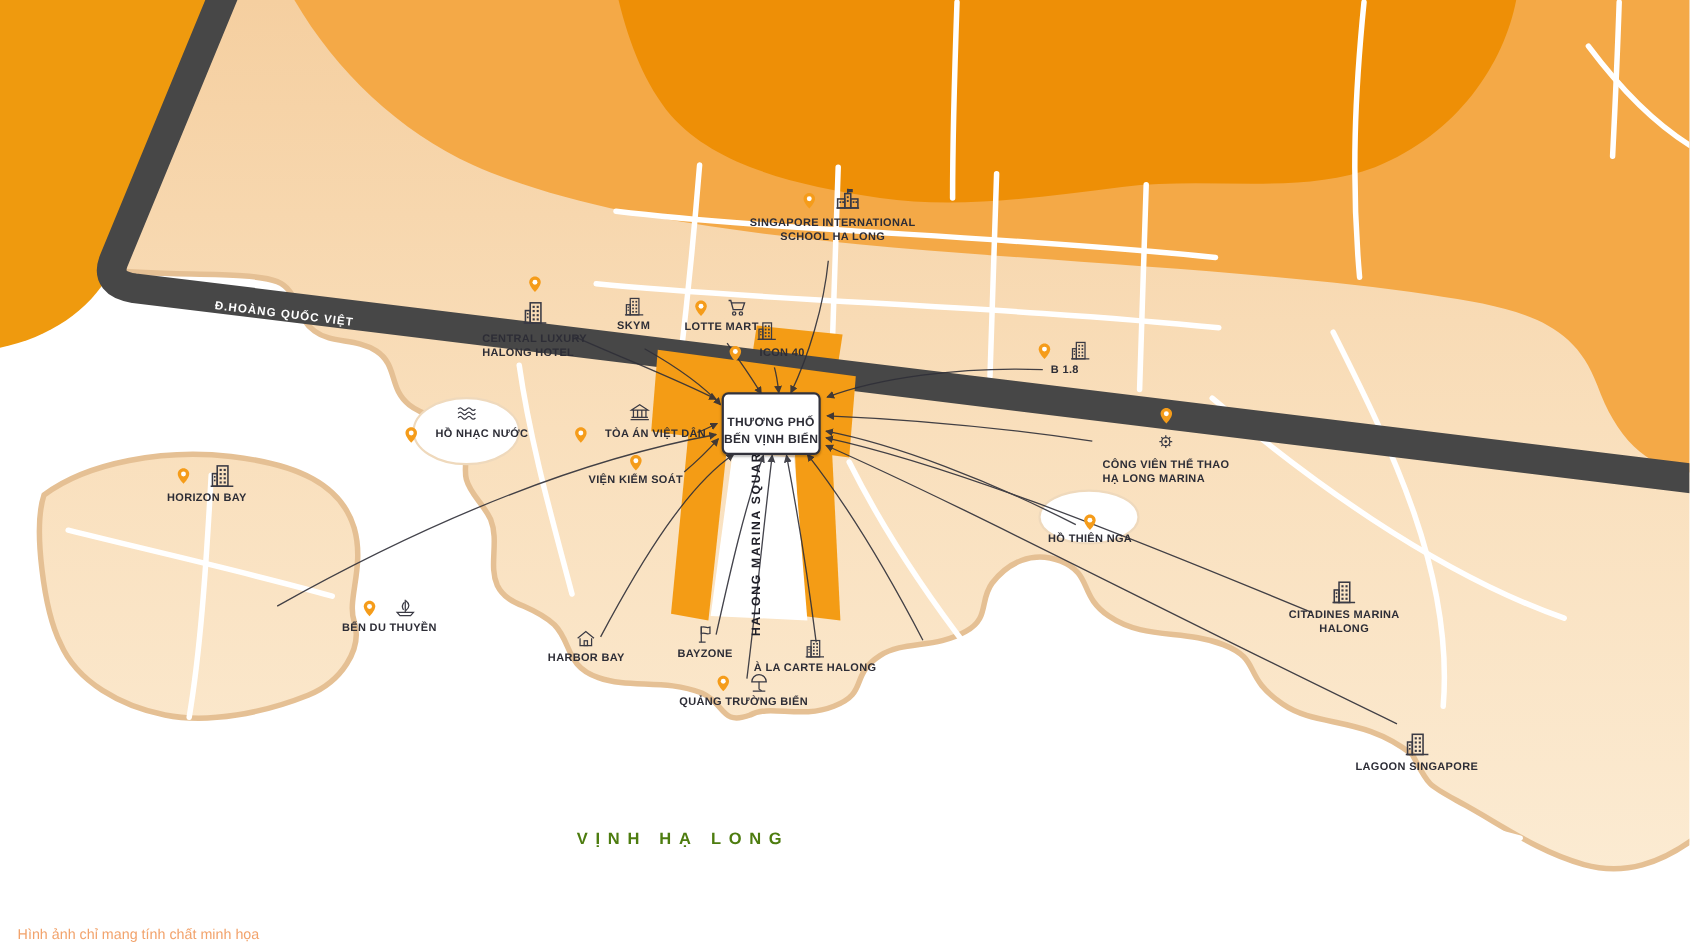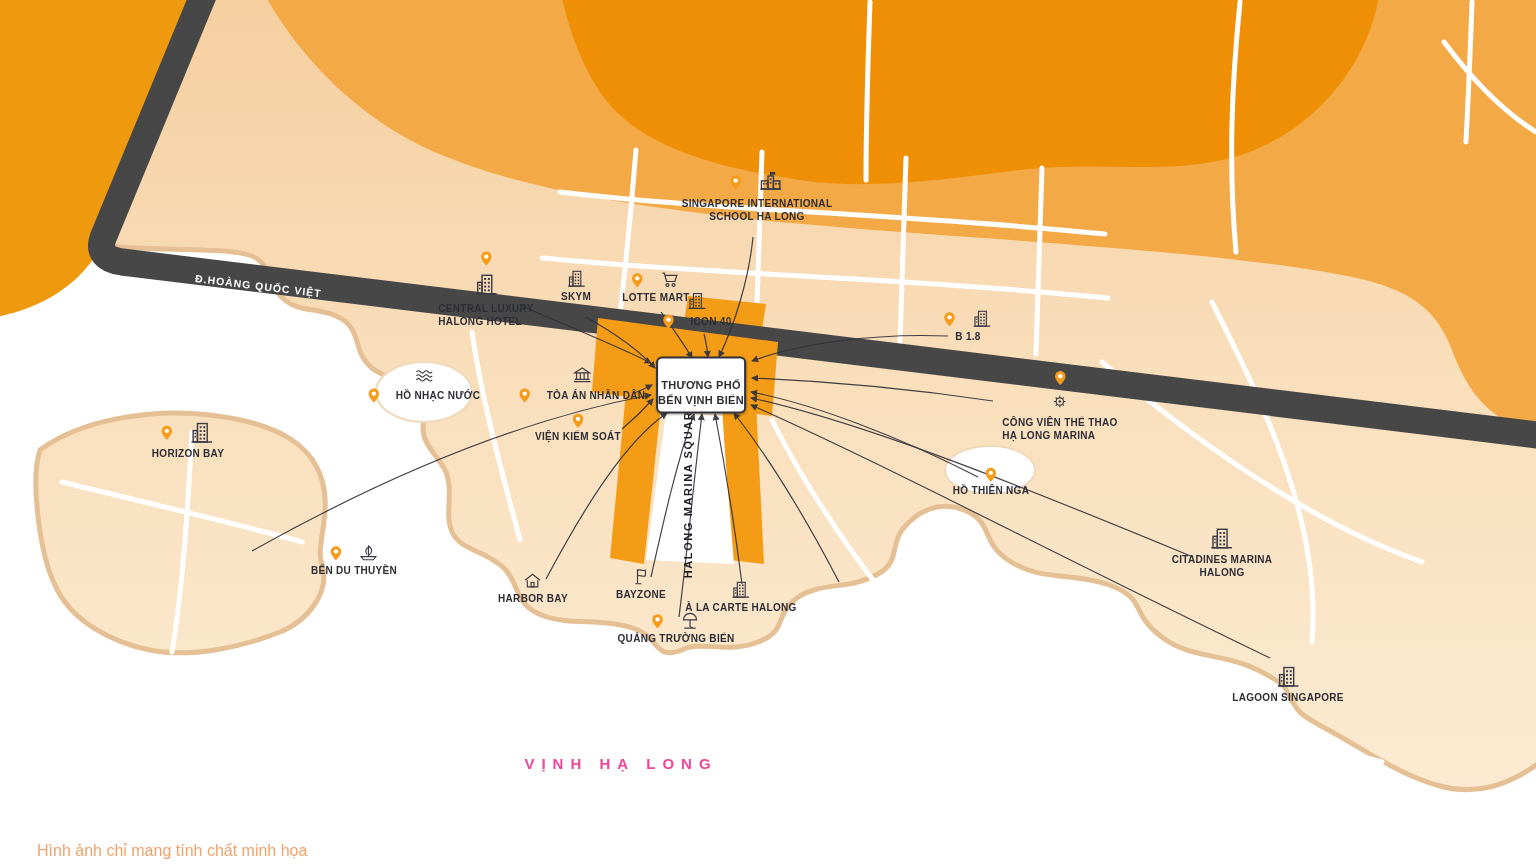--- a/index.html
+++ b/index.html
@@ -20,22 +20,22 @@
 
   .center-box{position:absolute;left:701px;top:385px;transform:translate(-50%,-50%);
        background:#fff;border:2px solid #32323c;border-radius:6px;padding:5px 0;
        font-weight:800;font-size:11px;line-height:1.3;text-align:center;letter-spacing:.3px;
        white-space:pre-line;z-index:4;box-shadow:0 1px 2px rgba(0,0,0,.25);}
   .vtext{position:absolute;left:688px;top:490px;transform:translate(-50%,-50%) rotate(-90deg);
        white-space:nowrap;font-weight:800;font-size:11px;letter-spacing:1.6px;color:#1f1f28;z-index:3;}
   .road-label{position:absolute;left:196px;top:272px;transform:rotate(7deg);transform-origin:left top;
        color:#fff;font-weight:600;font-size:10.5px;letter-spacing:1px;white-space:nowrap;z-index:3;}
   .sea-label{position:absolute;left:621px;top:763px;transform:translate(-50%,-50%);
-       font-weight:600;font-size:15px;letter-spacing:7px;color:#ec4899;white-space:nowrap;z-index:3;}
-  .disclaimer{position:absolute;left:16px;top:842px;font-size:16px;color:#f2a36c;z-index:3;margin-left:21px;}
+       font-weight:600;font-size:15px;letter-spacing:7px;color:#4d7c0f;white-space:nowrap;z-index:3;}
+  .disclaimer{position:absolute;left:16px;top:842px;font-size:13px;color:#f2a36c;z-index:3;}
 </style>
 </head>
 <body>
 
 <div class="stage">
 
   <svg class="bg" viewBox="0 0 1536 864" aria-hidden="true">
     <defs>
       <linearGradient id="landG" gradientUnits="userSpaceOnUse" x1="0" y1="0" x2="0" y2="864">
         <stop offset="0" stop-color="#F5CFA0"></stop>
@@ -345,21 +345,21 @@
   </div>
 
   <div class="loc" style="left:582px;top:384px">
     <svg class="ic sm">
         <use href="#ic-civic"></use>
       </svg>
     <div class="lr">
       <svg class="pin">
           <use href="#ic-pin"></use>
         </svg>
-      <span class="label">TÒA ÁN NHÂN DÂN</span>
+      <span class="label">TÒA ÁN VIỆT DÂN</span>
     </div>
   </div>
 
   <div class="loc" style="left:578px;top:428px">
     <svg class="pin">
         <use href="#ic-pin"></use>
       </svg>
     <span class="label">VIỆN KIỂM SOÁT</span>
   </div>
 

